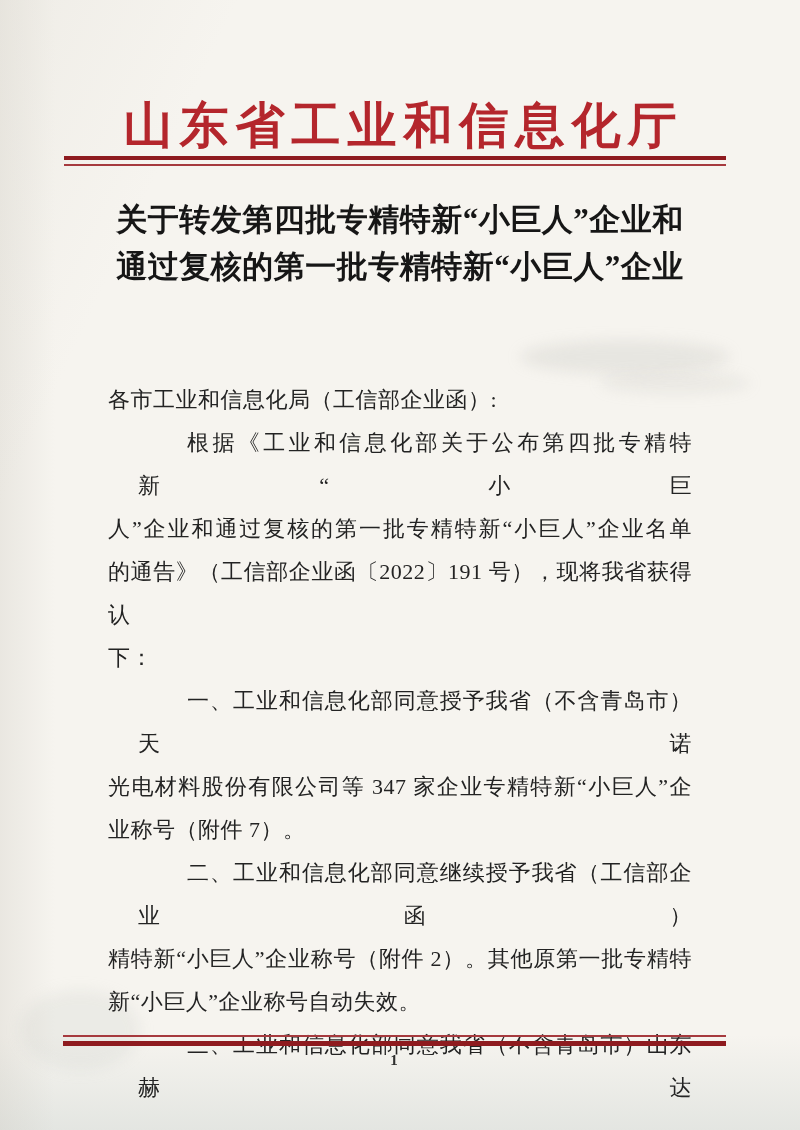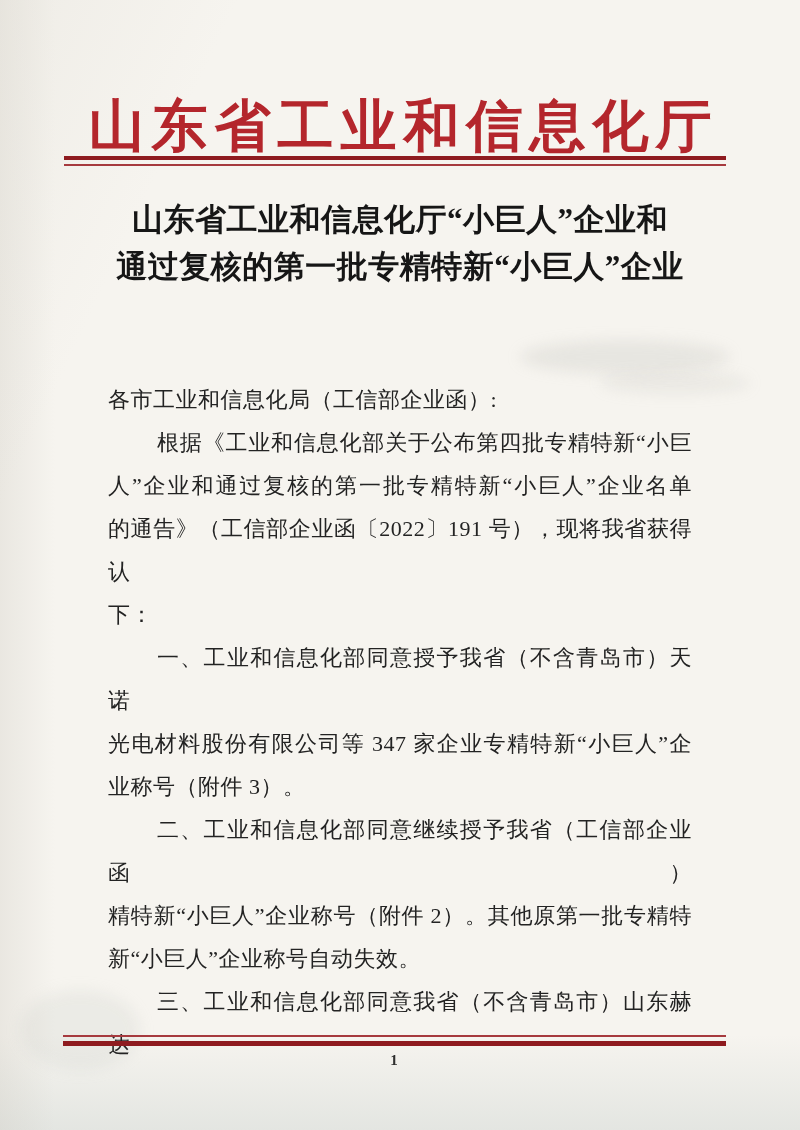--- a/index.html
+++ b/index.html
@@ -32,21 +32,21 @@
   .smudge.s2 { left: 600px; top: 372px; width: 150px; height: 22px; background: rgba(175,175,168,0.15); }
   .smudge.s3 { left: 20px;  top: 990px; width: 120px; height: 80px; background: rgba(190,192,188,0.18); }
 
   .letterhead {
     position: absolute;
     top: 98px;
     left: 0;
     width: 100%;
     margin: 0;
     text-align: center;
-    font-size: 56px;
+    font-size: 49px;
     line-height: 56px;
     font-weight: 700;
     letter-spacing: 7px;
     text-indent: 7px;
     color: #b4262c;
     white-space: nowrap;
   }
   .rule { position: absolute; }
   .rule.h-thick { left: 64px; top: 156px; width: 662px; height: 4px; background: #8e1b1f; }
   .rule.h-thin  { left: 64px; top: 164px; width: 662px; height: 2px; background: #a63a3e; }
@@ -75,21 +75,21 @@
     line-height: 43px;
     letter-spacing: 0.5px;
     color: #232323;
   }
   .doc-body .line { min-height: 43px; }
   .doc-body .line.fill {
     text-align: justify;
     text-align-last: justify;
     text-justify: inter-ideograph;
   }
-  .doc-body .line.indent { text-indent: 49px; }
+  .doc-body .line.indent { text-indent: 49px; margin-left: 30px; }
 
   .page-number {
     position: absolute;
     top: 1052px;
     left: 0;
     width: 788px;
     text-align: center;
     font-size: 15px;
     font-weight: 700;
     color: #2f2f2f;
@@ -104,21 +104,21 @@
   <div class="smudge s2"></div>
   <div class="smudge s3"></div>
 
   <h1 class="letterhead">山东省工业和信息化厅</h1>
 
   <div class="rule h-thick"></div>
   <div class="rule h-thin"></div>
 
   <h2 class="doc-title">
 
-      <div class="title-line">山东省工业和信息化厅“小巨人”企业和</div>
+      <div class="title-line">关于转发第四批专精特新“小巨人”企业和</div>
 
       <div class="title-line">通过复核的第一批专精特新“小巨人”企业</div>
 
     </h2>
 
   <div class="doc-body">
 
       <div class="line">各市工业和信息化局（工信部企业函）:</div>
 
       <div class="line indent fill">根据《工业和信息化部关于公布第四批专精特新“小巨</div>
@@ -127,21 +127,21 @@
 
       <div class="line fill">的通告》（工信部企业函〔2022〕191 号），现将我省获得认</div>
 
 
       <div class="line">下：</div>
 
       <div class="line indent fill">一、工业和信息化部同意授予我省（不含青岛市）天诺</div>
 
       <div class="line fill">光电材料股份有限公司等 347 家企业专精特新“小巨人”企</div>
 
-      <div class="line">业称号（附件 3）。</div>
+      <div class="line">业称号（附件 7）。</div>
 
       <div class="line indent fill">二、工业和信息化部同意继续授予我省（工信部企业函）</div>
 
 
       <div class="line fill">精特新“小巨人”企业称号（附件 2）。其他原第一批专精特</div>
 
       <div class="line">新“小巨人”企业称号自动失效。</div>
 
       <div class="line indent fill">三、工业和信息化部同意我省（不含青岛市）山东赫达</div>
 

